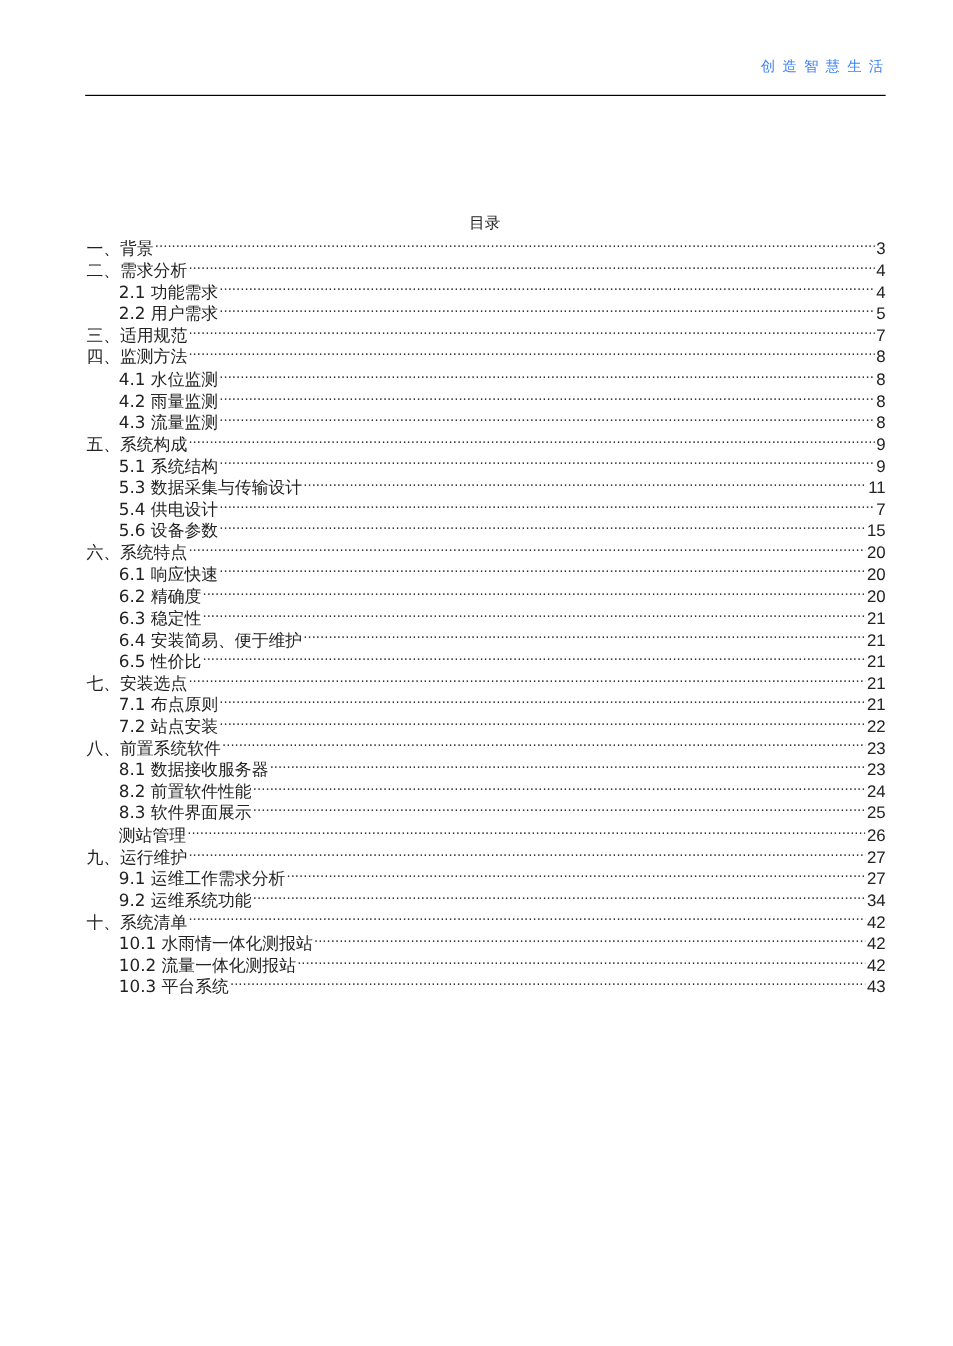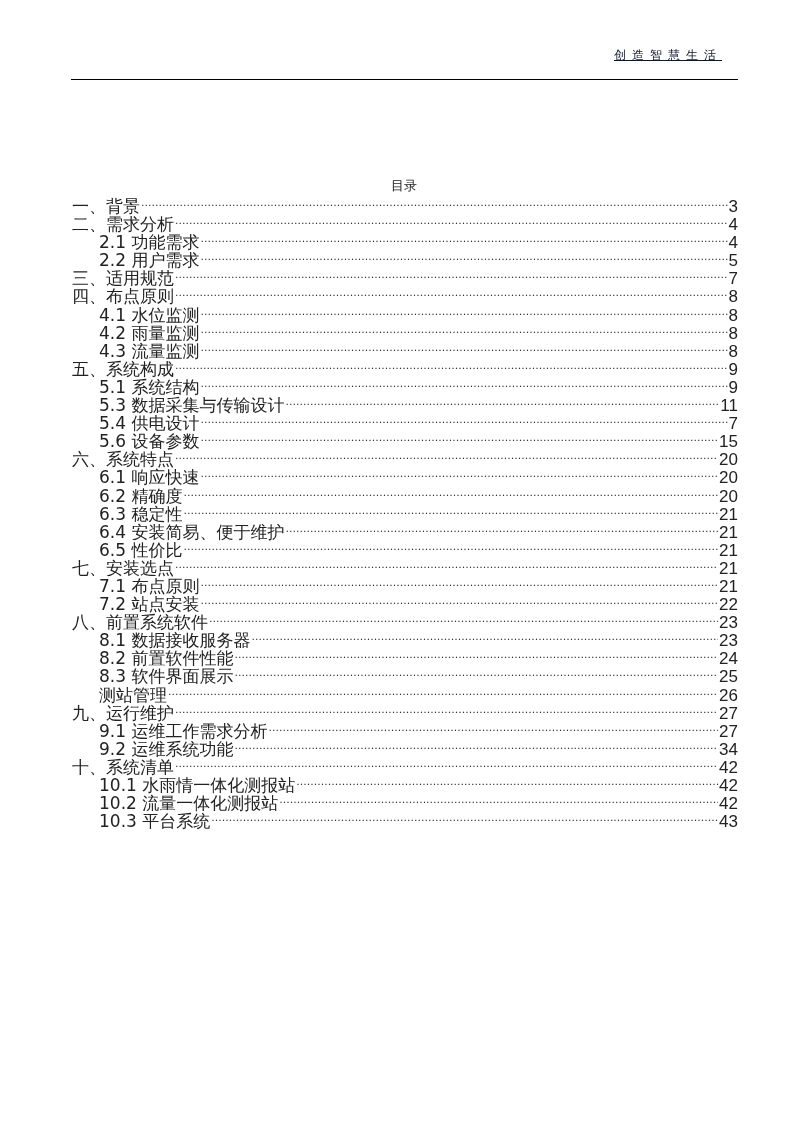--- a/index.html
+++ b/index.html
@@ -1,21 +1,21 @@
 <!DOCTYPE html>
 <html><head>
 <meta charset="utf-8">
 <style>
   html, body { margin:0; padding:0; background:#fff; }
   body { width:794px; height:1122px; position:relative; font-family:"DejaVu Sans", "Liberation Sans", sans-serif; color:#222; overflow:hidden; }
-  .header-text { position:absolute; right:72px; top:47px; font-size:12px; letter-spacing:6px; color:#0f172a;text-decoration:underline; }
+  .header-text { position:absolute; right:52px; top:47px; font-size:12px; letter-spacing:6px; color:#3b82f6; }
   .header-rule { position:absolute; left:71px; width:667px; top:79px; height:1px; background:#000; }
   .toc-title { position:absolute; top:177px; left:0; width:808px; text-align:center; font-size:13px; color:#222; }
   .toc { position:absolute; top:194px; left:72px; width:666px; }
-  .toc-row { display:flex; align-items:baseline; height:18.1px; font-size:17px; line-height:18px; white-space:nowrap; }
+  .toc-row { display:flex; align-items:baseline; height:18.1px; font-size:14px; line-height:18px; white-space:nowrap; }
   .toc-row.l2 { padding-left:27px;justify-content:center; }
   .toc-label { flex:none; }
   .toc-leader { flex:1; overflow:hidden; margin:0 1px; position:relative; height:18px; }
   .toc-leader::before { content:"................................................................................................................................................................................................................................................................................"; position:absolute; left:0; top:0; letter-spacing:0px; color:#333; font-size:11px; }
   .toc-page { flex:none; font-family:"Liberation Sans", sans-serif; }
 </style>
 </head>
 <body>
 
 <div>
@@ -45,21 +45,21 @@
       <span class="toc-label">2.2 用户需求</span>
       <span class="toc-leader"></span>
       <span class="toc-page">5</span>
     </div>
     <div class="toc-row">
       <span class="toc-label">三、适用规范</span>
       <span class="toc-leader"></span>
       <span class="toc-page">7</span>
     </div>
     <div class="toc-row">
-      <span class="toc-label">四、布点原则</span>
+      <span class="toc-label">四、监测方法</span>
       <span class="toc-leader"></span>
       <span class="toc-page">8</span>
     </div>
     <div class="toc-row l2">
       <span class="toc-label">4.1 水位监测</span>
       <span class="toc-leader"></span>
       <span class="toc-page">8</span>
     </div>
     <div class="toc-row l2">
       <span class="toc-label">4.2 雨量监测</span>

